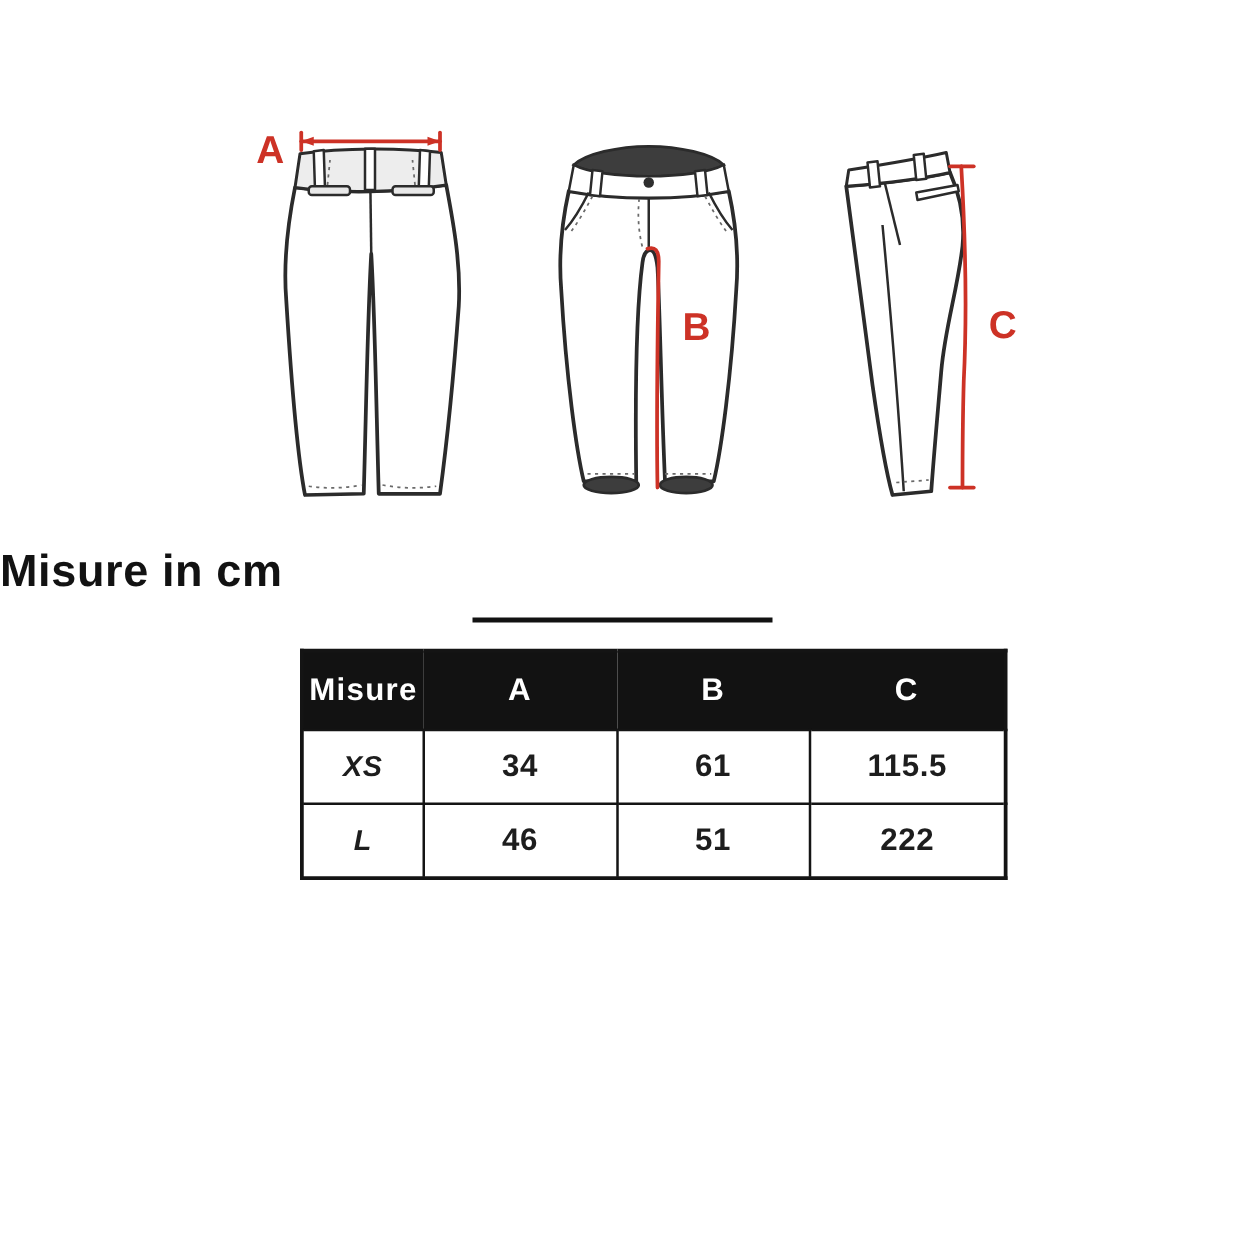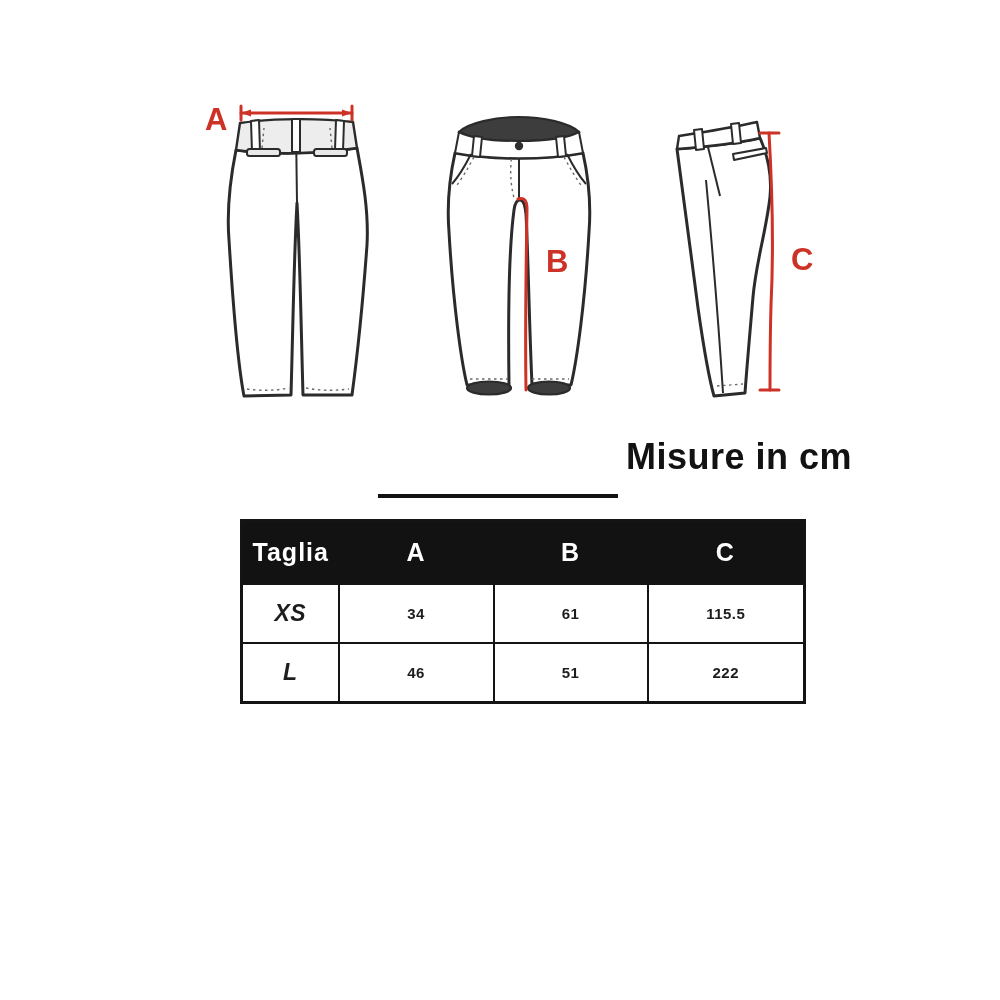--- a/index.html
+++ b/index.html
@@ -14,41 +14,41 @@
   svg .dark    { fill:#3d3d3d; stroke:#2b2b2b; stroke-width:2.2; }
   svg .band    { fill:#ededed; stroke:#2b2b2b; stroke-width:2.4; stroke-linejoin:round; }
   svg .loop    { fill:#ffffff; stroke:#2b2b2b; stroke-width:2; stroke-linejoin:round; }
   svg .red     { stroke:#cd3226; stroke-width:3; fill:none; stroke-linecap:round; }
   svg .redfill { fill:#cd3226; stroke:none; }
   svg text.mlabel {
     font-family:"Liberation Sans", sans-serif; font-weight:bold;
     fill:#cd3226; font-size:31px; letter-spacing:0.5px;
   }
   .title-block {
-    position:absolute; top:436px; left:0; width:852px; text-align:right;
+    position:absolute; top:436px; left:0; width:852px; text-align:left;
   }
   .title-block h1 {
     margin:0; font-size:36px; font-weight:bold; color:#121212; letter-spacing:0.5px;
   }
   .title-underline {
     position:absolute; top:494px; left:378px; width:240px; height:4px; background:#121212;
   }
   table.size-table {
     position:absolute; top:519px; left:240px; width:563px;
     border-collapse:collapse; table-layout:fixed;
     border:3px solid #141414; background:#ffffff;
   }
   table.size-table thead th {
     background:#121212; color:#ffffff; height:59px;
     font-size:25px; font-weight:bold; letter-spacing:1px; border:0;
     text-align:center; vertical-align:middle;
   }
   table.size-table tbody td {
     border:2px solid #141414; height:55px; text-align:center; vertical-align:middle;
-    font-size:15px; font-weight:bold; color:#1d1d1d; letter-spacing:0.5px;
+    font-size:25px; font-weight:bold; color:#1d1d1d; letter-spacing:0.5px;
   }
   table.size-table tbody td.size-col { font-size:23px;font-style:italic; }
 </style>
 </head>
 <body>
 
 <div class="canvas">
 
   <svg style="left:190px; top:90px;" width="245" height="320" viewBox="190 90 245 320">
     <g>
@@ -145,21 +145,21 @@
 
   <table class="size-table">
     <colgroup>
       <col style="width:97px">
         <col style="width:155px">
         <col style="width:154px">
         <col style="width:157px">
     </colgroup>
     <thead>
       <tr>
-        <th>Taglia</th>
+        <th>Misure</th>
         <th>A</th>
         <th>B</th>
         <th>C</th>
       </tr>
     </thead>
     <tbody>
       <tr>
         <td class="size-col">XS</td>
         <td>34</td>
         <td>61</td>

